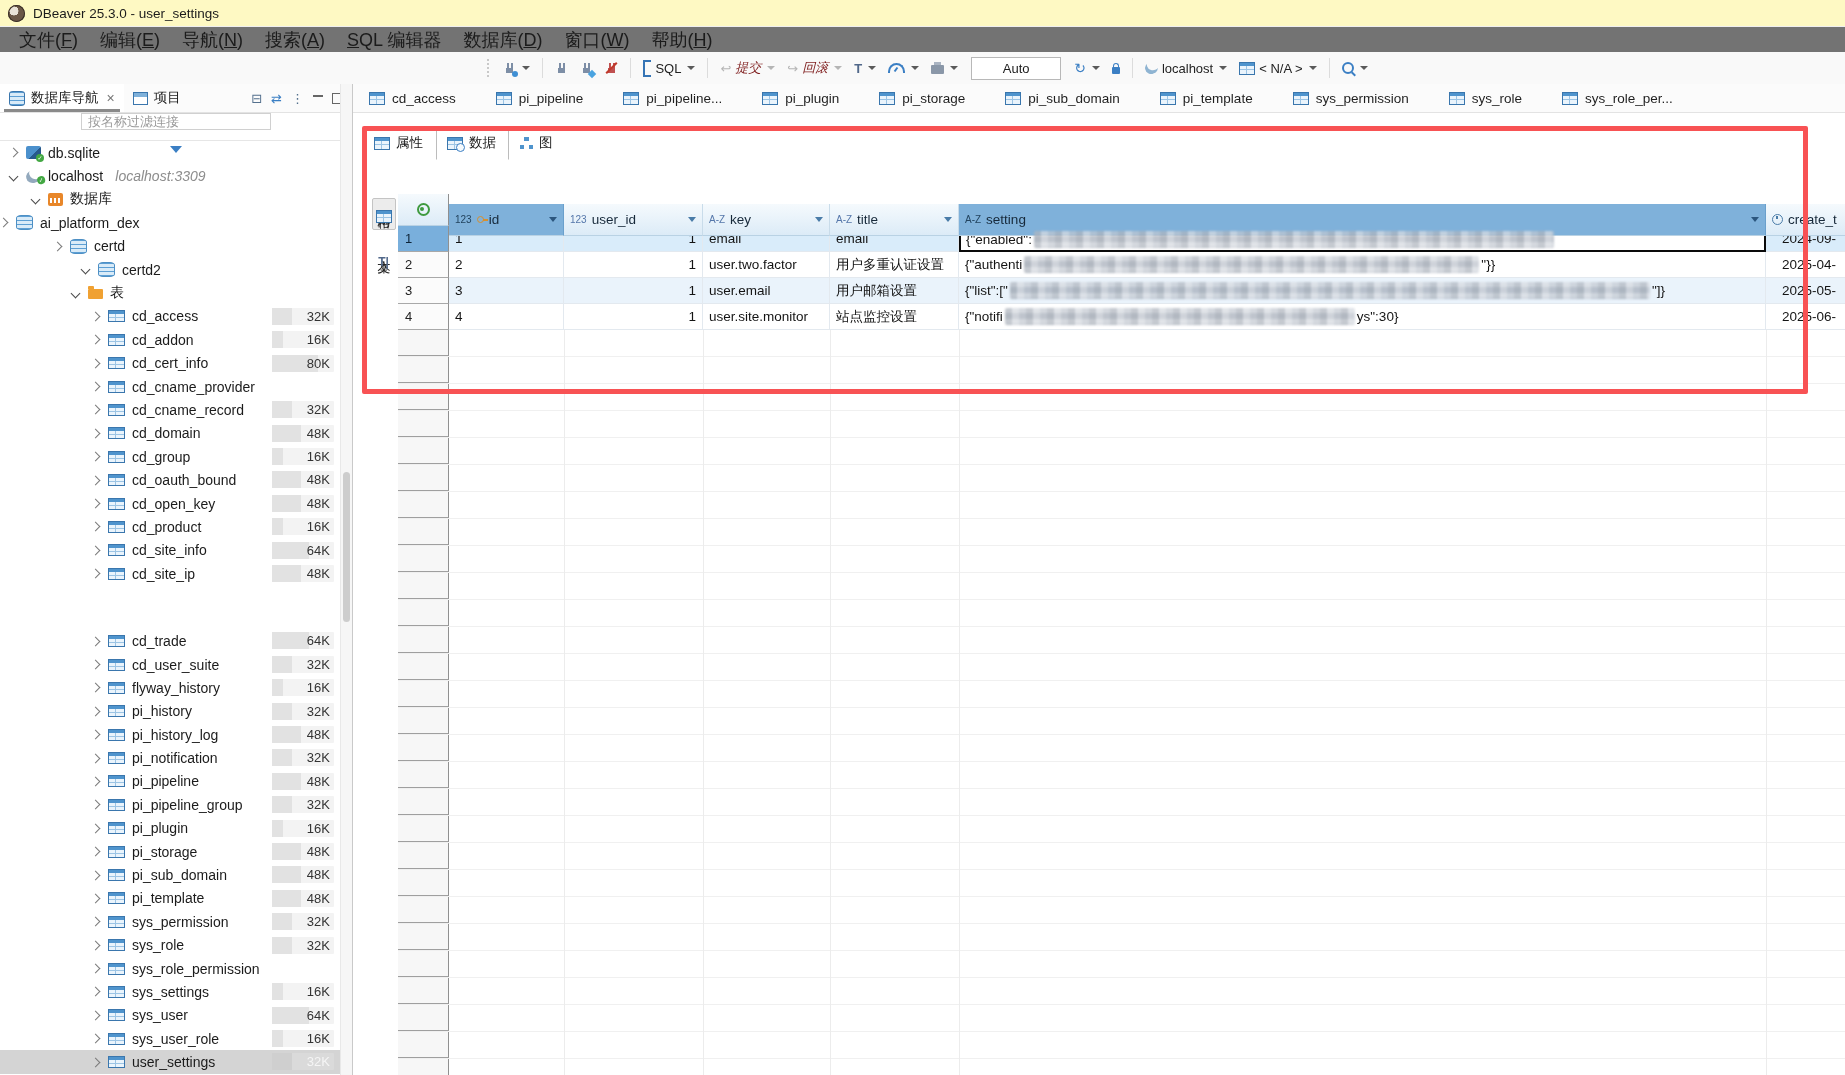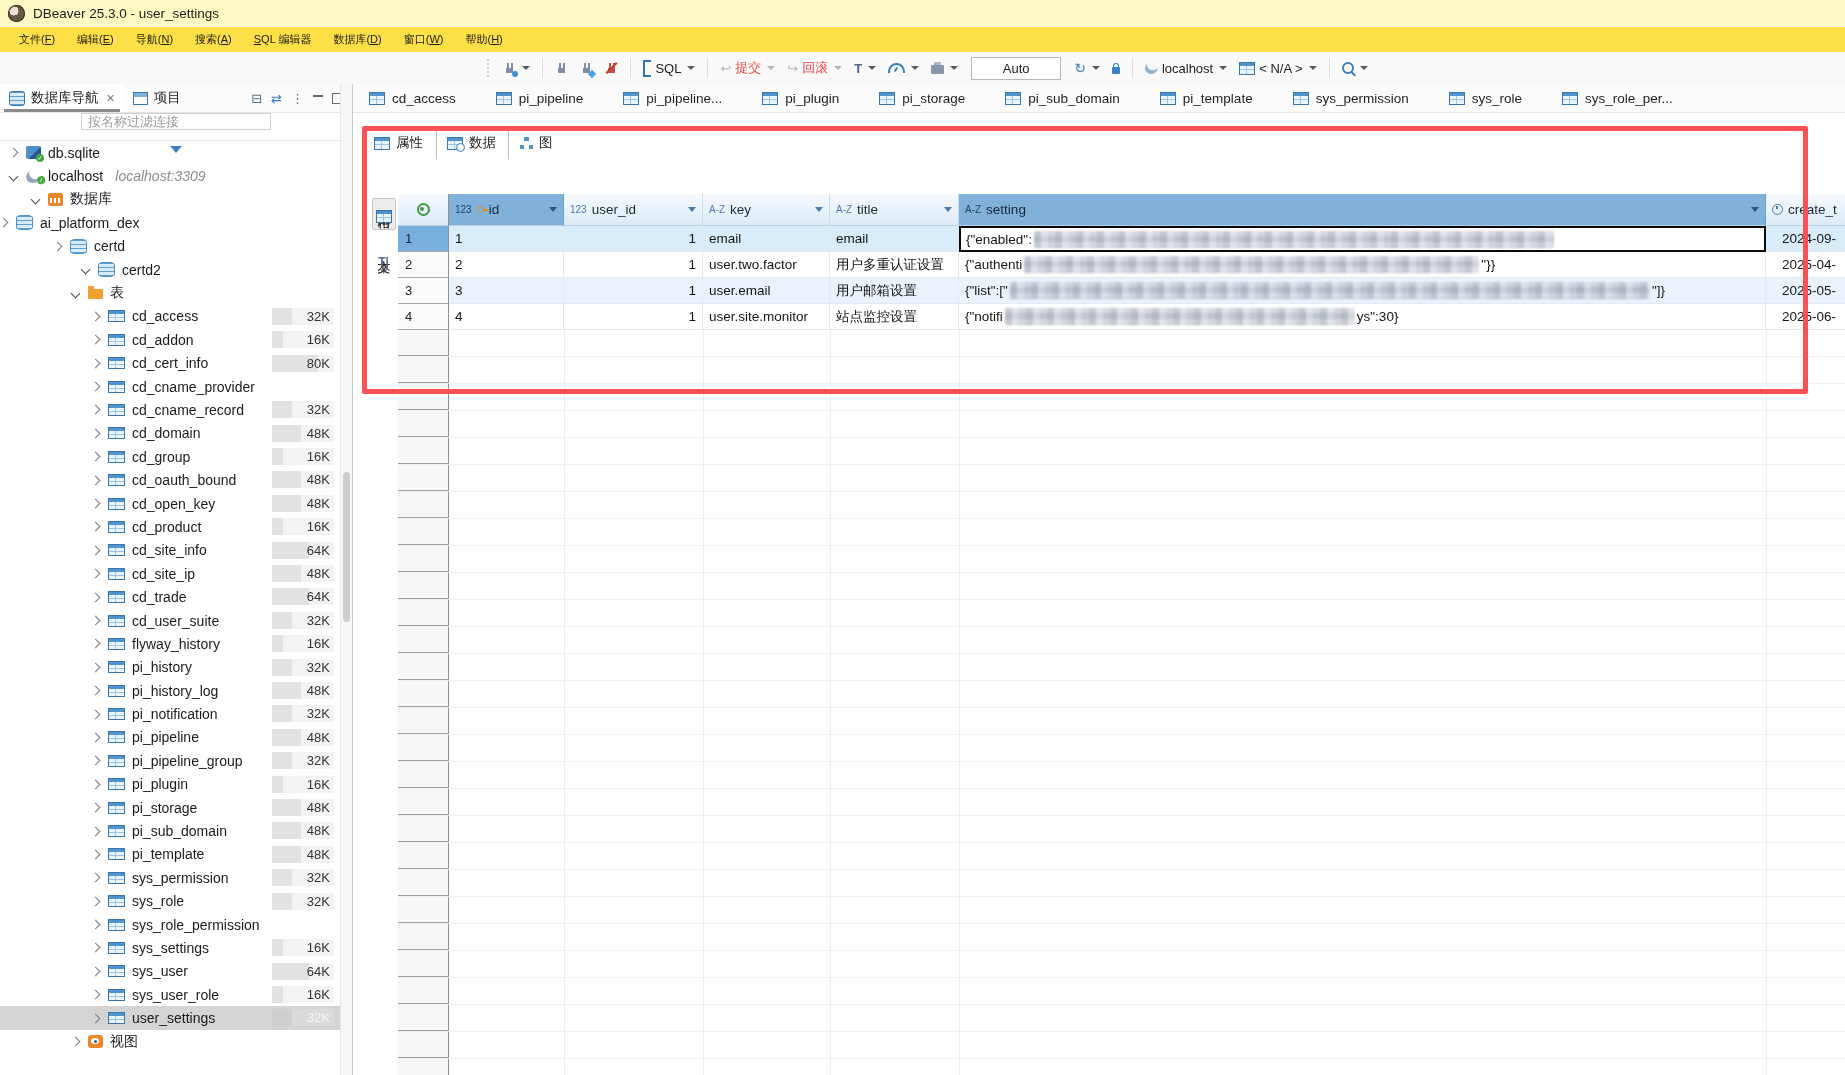--- a/index.html
+++ b/index.html
@@ -5,30 +5,30 @@
   html,body{margin:0;padding:0;background:#fff;}
   body{font-family:"Liberation Sans","DejaVu Sans",sans-serif;font-size:13px;color:#1b1b1b;
        width:1845px;height:1075px;overflow:hidden;position:relative;}
   .u{text-decoration:underline;}
   
   .titlebar{height:26px;background:#fef9c3;display:flex;align-items:center;padding-left:8px;gap:8px;
             border-bottom:1px solid #f0f0f0;font-size:13.5px;}
   .app-icon{width:17px;height:17px;border-radius:50%;background:radial-gradient(circle at 35% 35%,#e9e2d8 0 28%,#6b5747 30% 70%,#40332a 72%);
             box-shadow:inset 0 0 0 1px #3a2f27;}
   
-  .menubar{height:25px;display:flex;align-items:center;padding-left:8px;background:#fde047;font-size:11px;}
+  .menubar{height:25px;display:flex;align-items:center;padding-left:8px;background:#737373;font-size:18px;}
   .menu-item{padding:3px 11px;cursor:default;}
   
   .toolbar{height:32px;background:#f9f9f9;border-bottom:1px solid #e4e4e4;display:flex;align-items:center;
            padding-left:12px;gap:2px;justify-content:center;}
   .grip{width:4px;height:18px;border-left:2px dotted #c9c9c9;margin:0 3px;}
   .sep{width:1px;height:20px;background:#dcdcdc;margin:0 5px;}
   .tb-btn{display:inline-flex;align-items:center;gap:4px;padding:3px 5px;border-radius:3px;}
   .tb-label{font-size:13px;color:#222;}
-  .tb-label.gray{color:#ef4444;}
+  .tb-label.gray{color:#7f1d1d;font-style:italic;}
   .dd{width:0;height:0;border-left:4px solid transparent;border-right:4px solid transparent;border-top:4px solid #5a5a5a;margin-left:2px;}
   .disabled .dd{border-top-color:#b5b5b5;}
   .auto-box{width:88px;height:21px;border:1px solid #b8b8b8;background:#fff;display:inline-flex;
             align-items:center;justify-content:center;margin:0 6px;font-size:13px;}
   
   .tb-ic{display:inline-block;position:relative;}
   .ic-plug{width:13px;height:13px;background:
       linear-gradient(#7d8ea6 0 0) 3px 6px/7px 5px,
       linear-gradient(#7d8ea6 0 0) 4px 1px/2px 5px,
       linear-gradient(#7d8ea6 0 0) 8px 1px/2px 5px;background-repeat:no-repeat;border-radius:2px;}
@@ -143,21 +143,21 @@
   .side-strip{position:absolute;left:16px;top:110px;width:29px;bottom:0;display:flex;flex-direction:column;align-items:center;gap:14px;padding-top:4px;}
   .vtab{writing-mode:vertical-rl;display:flex;align-items:center;gap:5px;font-size:13px;color:#222;padding:6px 2px;}
   .vtab.active{background:#ececec;border:1px solid #c4c4c4;border-radius:2px;}
   .vtab .vic{writing-mode:horizontal-tb;}
   .ic-text-t{color:#51688a;font-weight:bold;font-size:12px;}
   
   .grid{position:absolute;left:45px;top:110px;right:0;bottom:0;overflow:hidden;background:#fff;}
   .ghead{display:flex;height:32px;}
   .gh{box-sizing:border-box;height:32px;display:flex;align-items:center;gap:5px;padding:0 6px;
       background:linear-gradient(#f5fafd,#dcebf7);border-right:1px solid #c9dcea;border-bottom:1px solid #b9d2e4;
-      font-size:13.5px;color:#17293a;flex:none;position:relative;}
+      font-size:13.5px;color:#17293a;flex:none;position:relative;margin-top:10px;}
   .gh.hl{background:#7fb1da;border-right-color:#6aa0cc;}
   .gh .caret{margin-left:auto;width:0;height:0;border-left:4.5px solid transparent;border-right:4.5px solid transparent;border-top:5px solid #4a7ca8;}
   .gh.hl .caret{border-top-color:#2c567e;}
   .gtype{font-size:10px;color:#5577aa;letter-spacing:0;flex:none;}
   .gh.hl .gtype{color:#23445f;}
   .keyic{width:5px;height:5px;border:1.5px solid #d98f2b;border-radius:50%;position:relative;flex:none;}
   .keyic::after{content:"";position:absolute;left:5px;top:2px;width:5px;height:1.5px;background:#d98f2b;}
   .clockic{width:9px;height:9px;border:1.5px solid #4a7ca8;border-radius:50%;position:relative;flex:none;}
   .clockic::after{content:"";position:absolute;left:3px;top:1px;width:1.5px;height:3px;background:#4a7ca8;}
   .target{width:9px;height:9px;border:2px solid #3f9a3f;border-radius:50%;position:relative;margin:0 auto;}
@@ -445,21 +445,21 @@
         </div>
         <div class="tree-item" style="padding-left: 92px;">
           <span class="chev right"></span>
           <span class="t-ic ti-table"></span>
           <span class="t-label">cd_site_ip</span>
           <span class="size-bar">
             <i style="width: 46%;"></i>
             <b>48K</b>
           </span>
         </div>
-        <div class="tree-item" style="padding-left: 92px;">
+        <div class="tree-item" style="padding-left: 92px; margin-top: 44px;">
           <span class="chev right"></span>
           <span class="t-ic ti-table"></span>
           <span class="t-label">cd_trade</span>
           <span class="size-bar">
             <i style="width: 60%;"></i>
             <b>64K</b>
           </span>
         </div>
         <div class="tree-item" style="padding-left: 92px;">
           <span class="chev right"></span>

